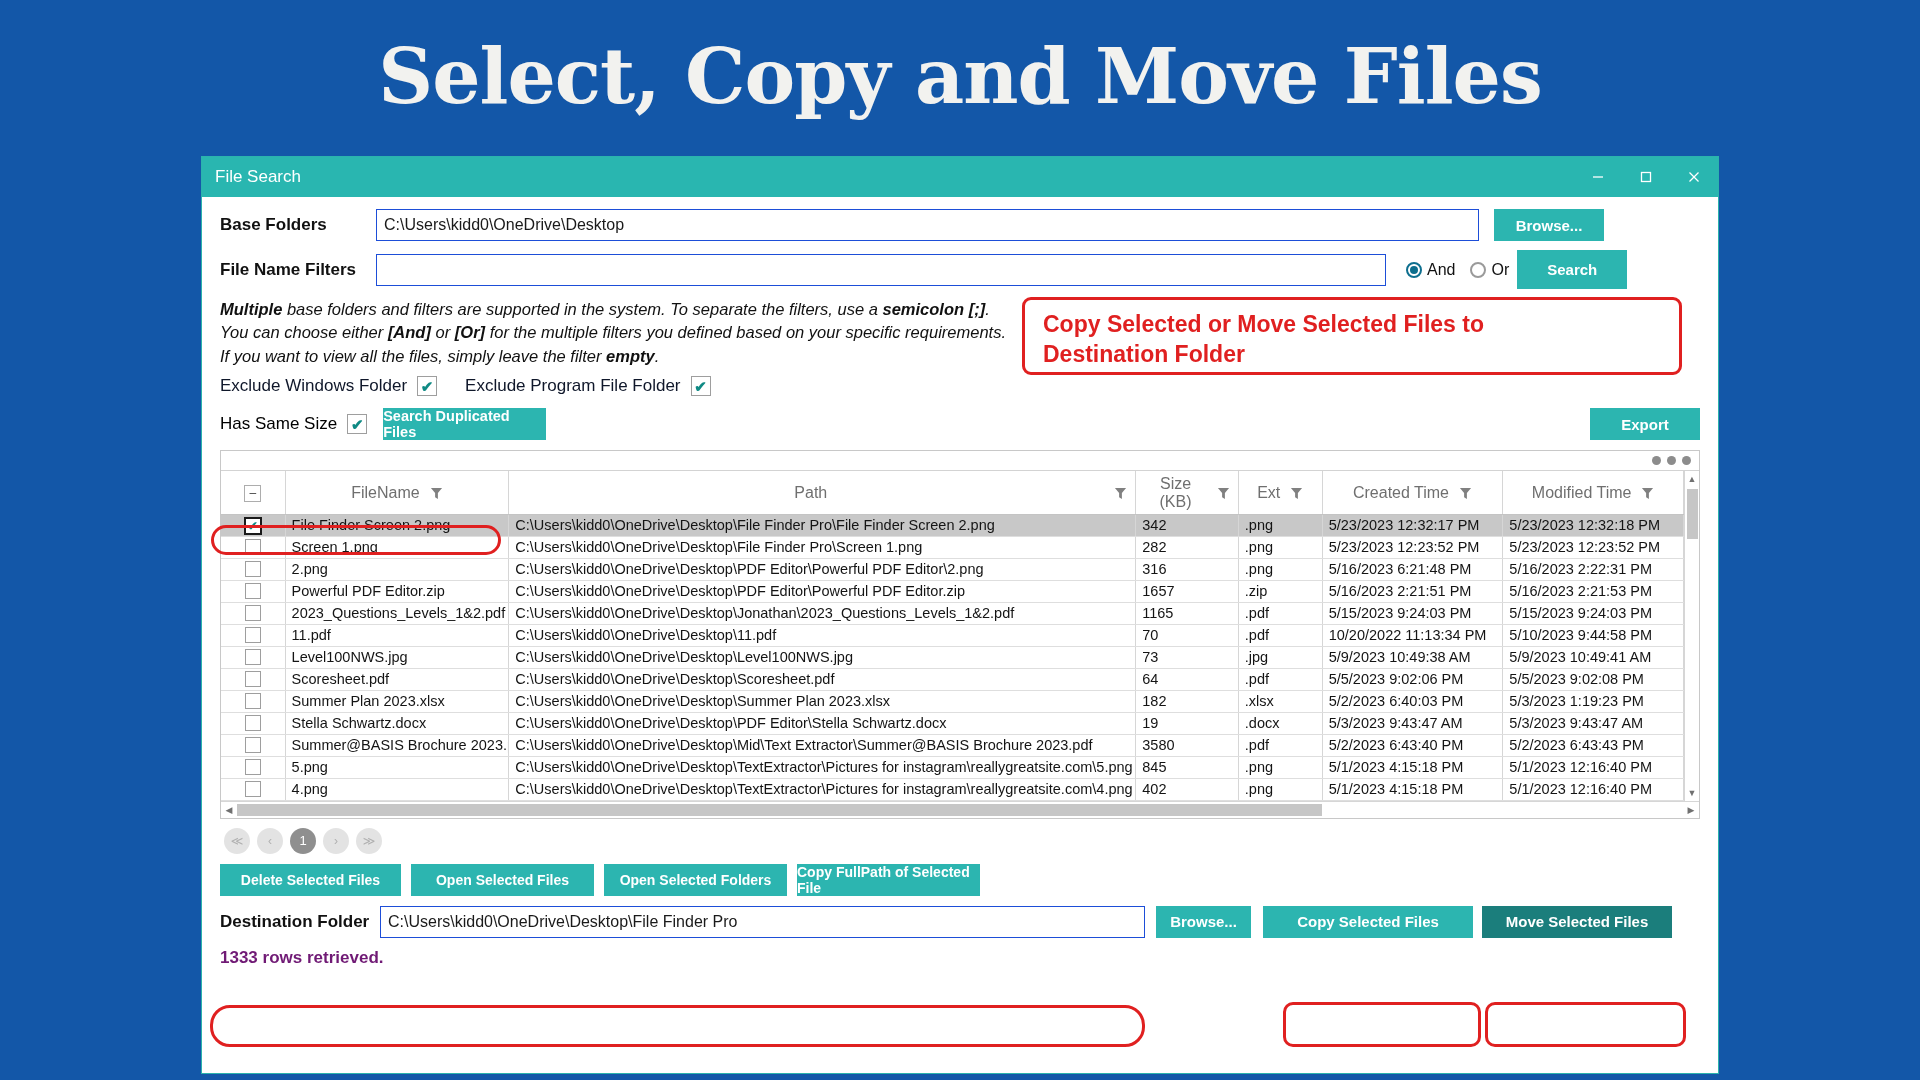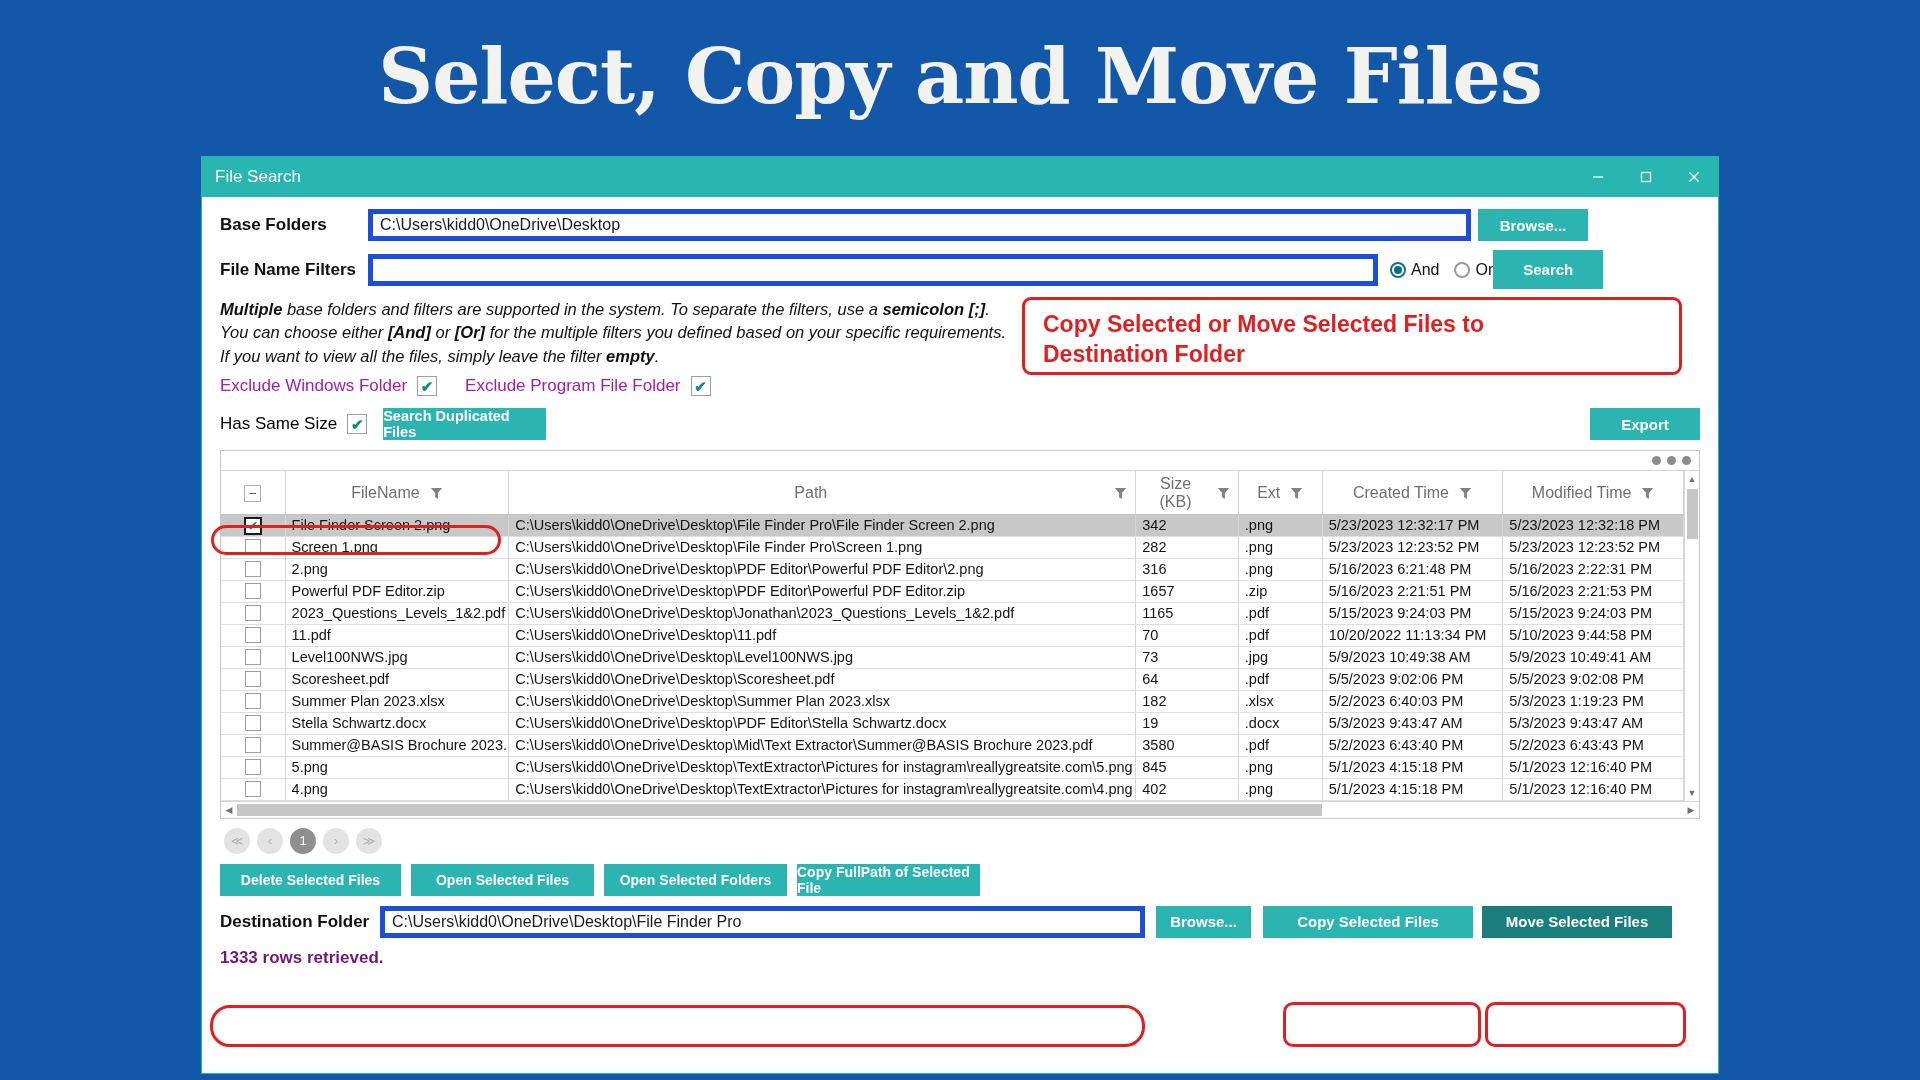--- a/index.html
+++ b/index.html
@@ -45,26 +45,26 @@
   #titlebar-spacer { flex: 1 1 auto; }
   .win-btn {
     width: 48px; height: 40px; display: flex; align-items: center; justify-content: center;
     color: #ffffff; font-size: 17px; cursor: pointer;
   }
   .win-btn svg { display:block; }
 
   
   #form-area { padding: 12px 18px 0 18px; flex: 0 0 auto; }
 
-  .form-row { display: flex; align-items: center; margin-bottom: 9px; }
+  .form-row { display: flex; align-items: center; margin-bottom: 9px; gap: 8px; }
   .form-label {
     width: 148px; font-size: 17px; font-weight: bold; color: #111;
   }
   .text-input {
-    height: 32px; border: 5px solid #1d4ed8; background: #fff;
+    height: 32px; border: 1px solid #1d4ed8; background: #fff;
     font-size: 16px; color: #1a1a1a;
     display: flex; align-items: center; padding-left: 7px;
     font-family: "Liberation Sans", sans-serif;
   }
   #base-folders-input { width: 1103px; }
   #filters-input { width: 1010px; }
 
   .teal-btn {
     background: #2cb5b0; color: #fff; border: none;
     font-size: 15px; font-weight: bold;
@@ -108,21 +108,21 @@
 
   
   .cb {
     width: 20px; height: 20px; border: 1px solid #9e9e9e; background: #fff;
     display:inline-flex; align-items:center; justify-content:center;
     flex: 0 0 auto;
   }
   .cb.checked::after {
     content: "\2714"; color: #0f8a84; font-size: 15px; line-height:1; font-weight:bold;
   }
-  .opt-row { display:flex; align-items:flex-start; margin-top: 8px; font-size: 17px; color:#a21caf; }
+  .opt-row { display:flex; align-items:flex-start; margin-top: 8px; font-size: 17px; color:#0f172a; }
   .opt-label { margin-right: 10px; }
 
   #excl-row { gap: 0px; }
   #excl-2 { margin-left: 28px; }
 
   #samesize-row { margin-top: 12px; display:flex; align-items:center; }
   #search-dup-btn { width: 163px; height: 32px; margin-left: 16px; font-size: 14.5px; }
   #export-btn { width: 110px; height: 32px; margin-left: auto; }
 
   

